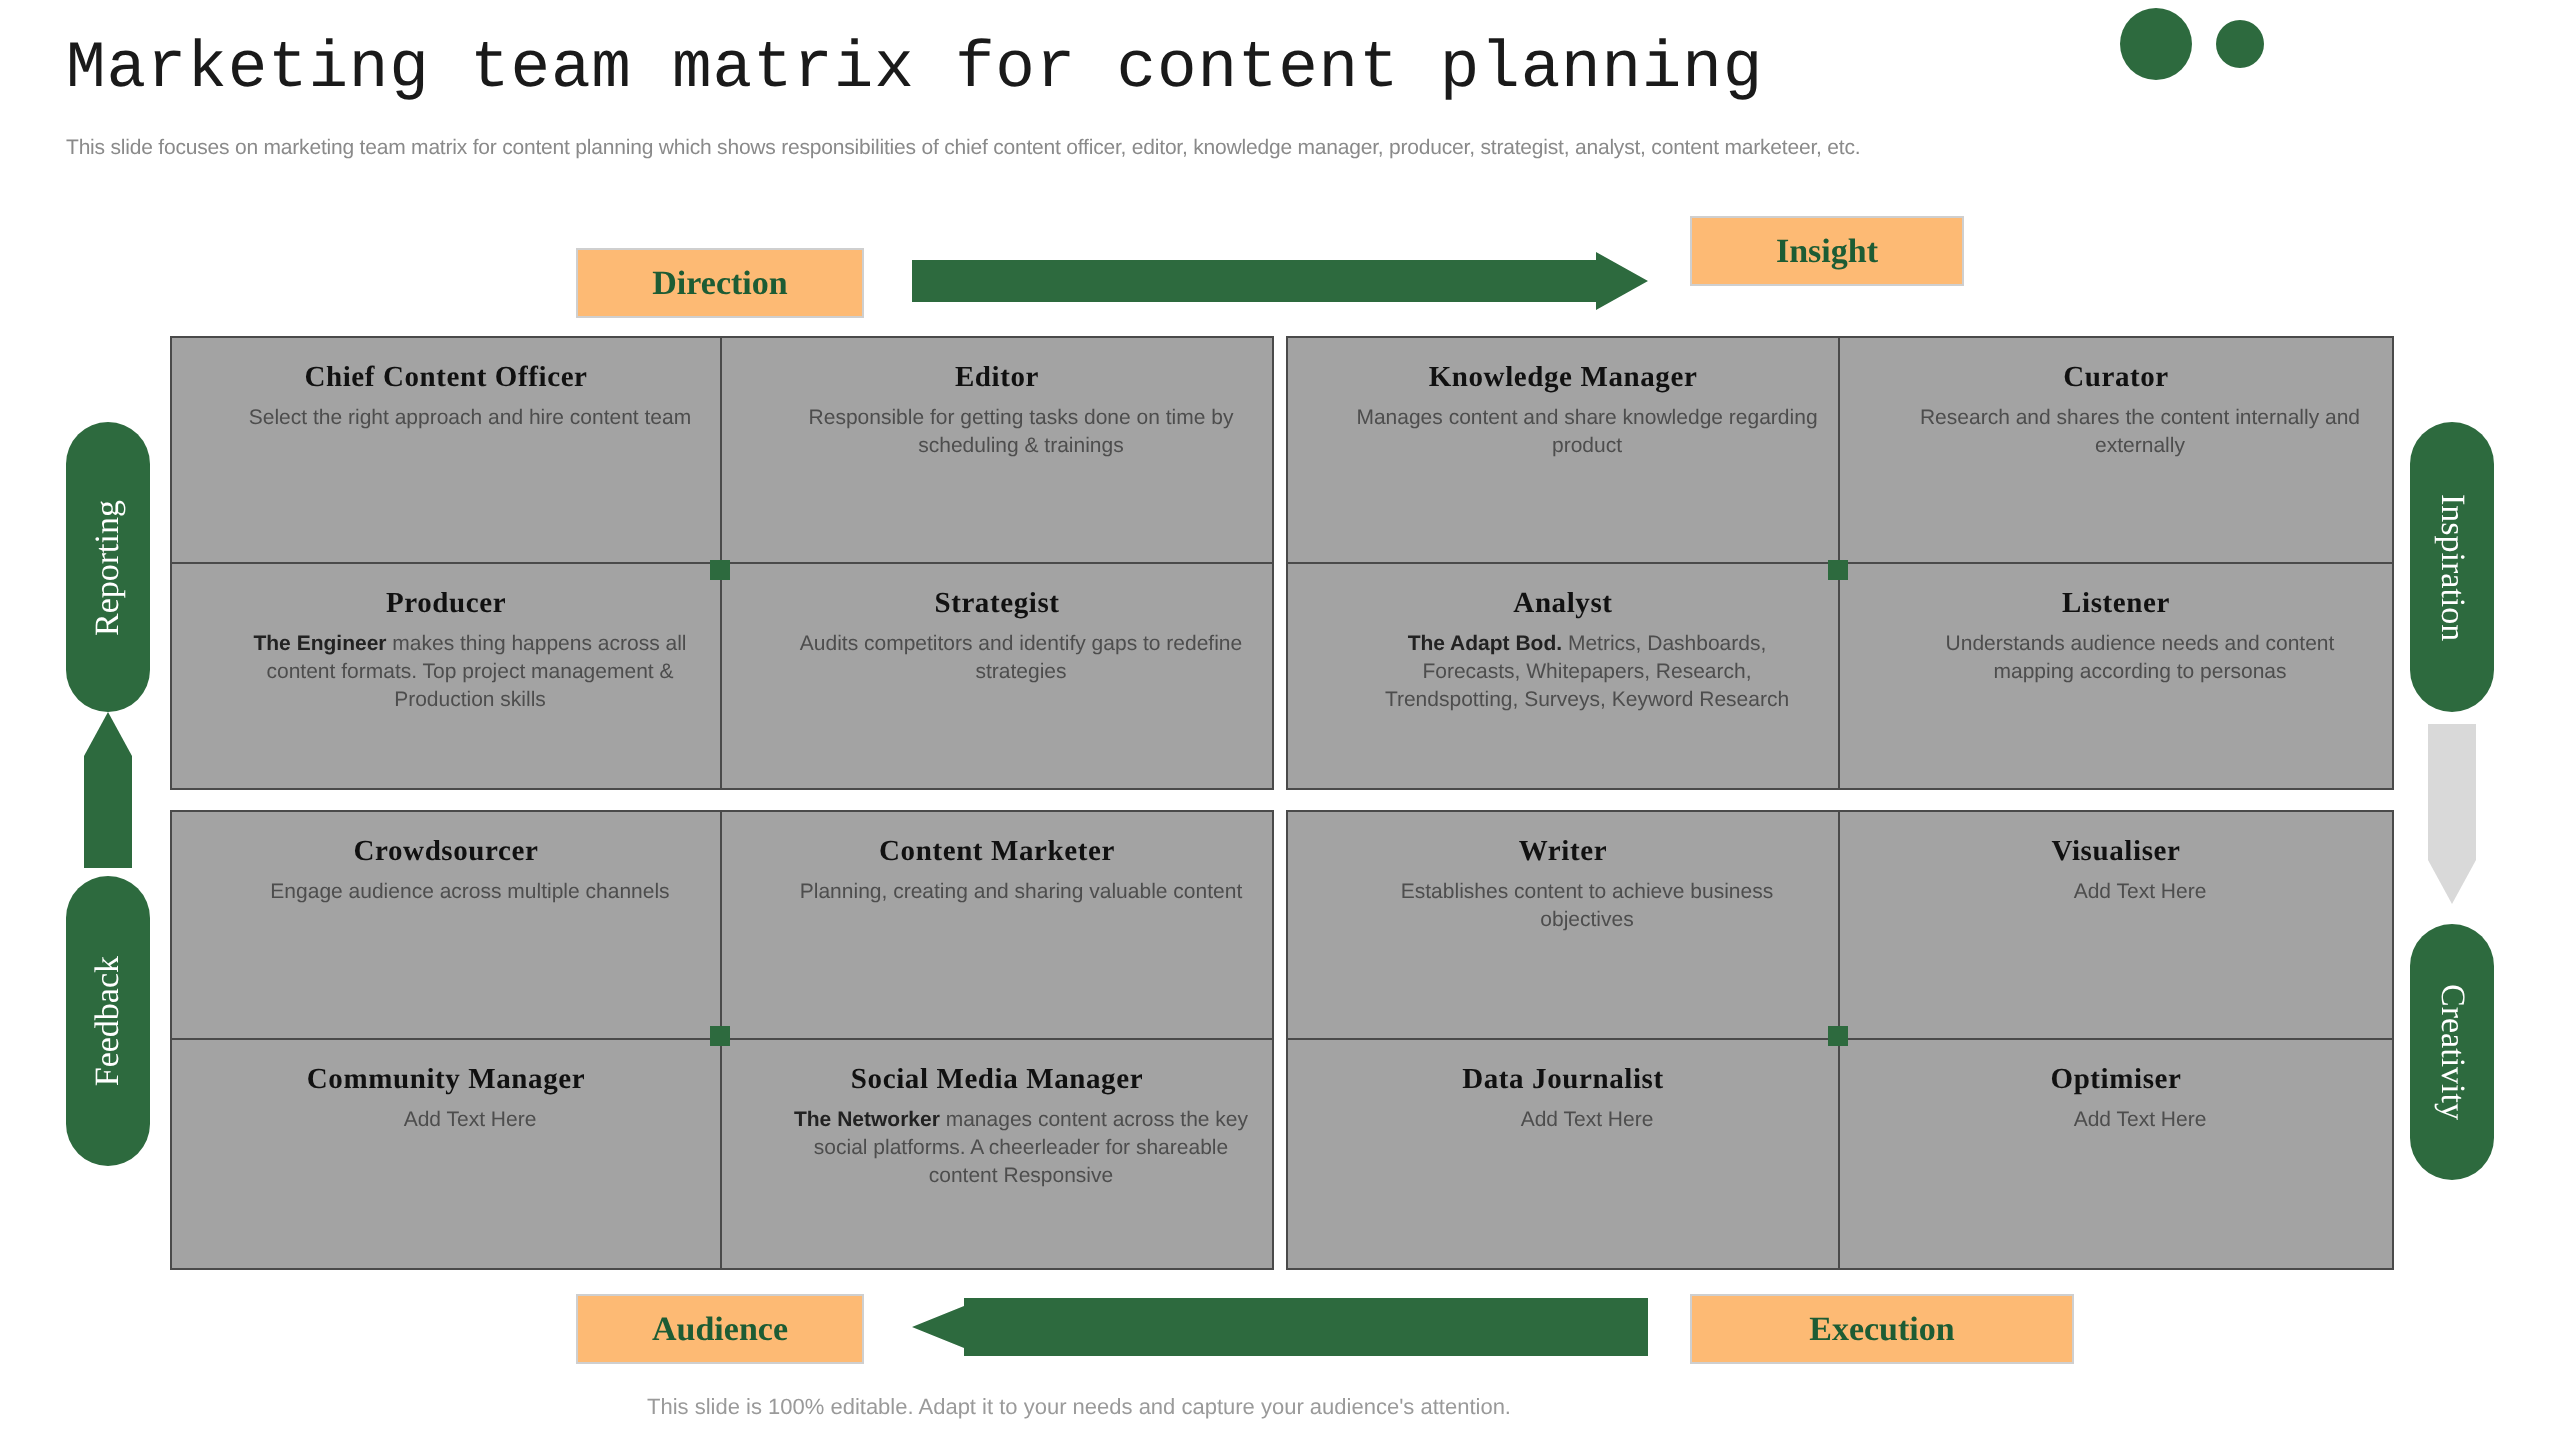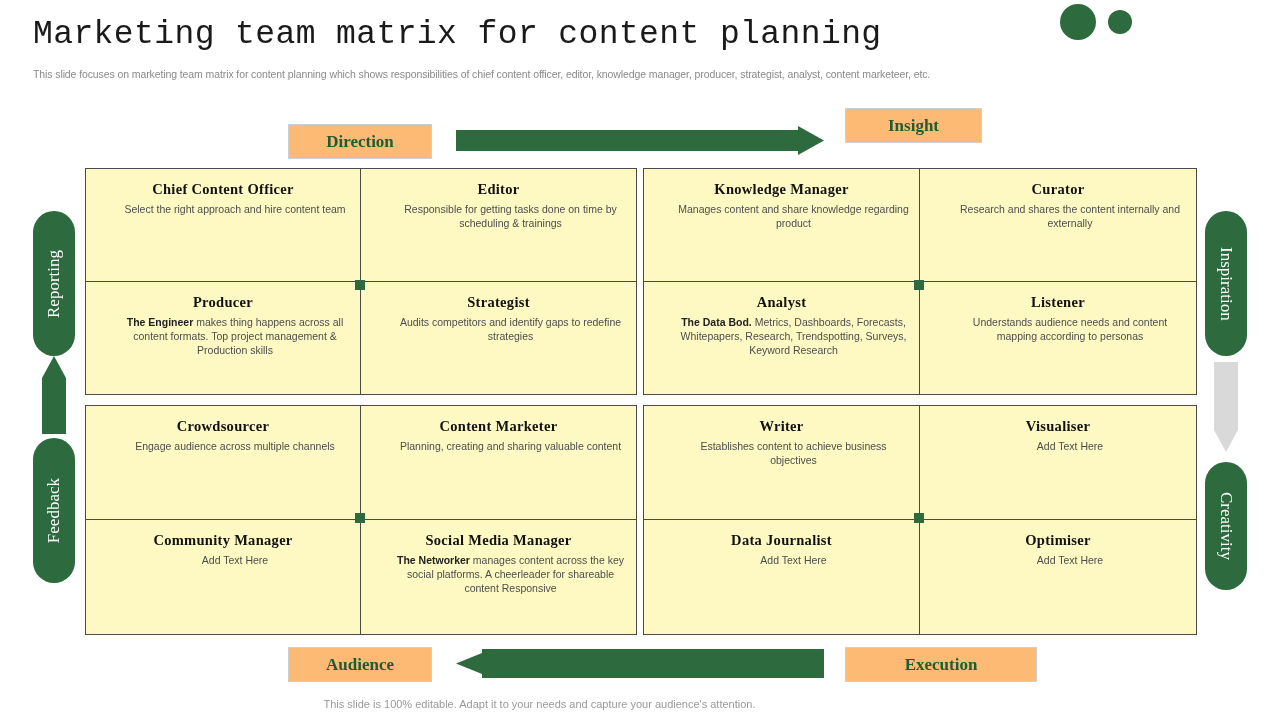--- a/index.html
+++ b/index.html
@@ -125,21 +125,21 @@
     left: 1214px; top: 362px;
     width: 24px; height: 90px;
     background: #d9d9d9;
     clip-path: polygon(0 0, 100% 0, 100% calc(100% - 22px), 50% 100%, 0 calc(100% - 22px));
   }
 
   
   .quad {
     position: absolute;
     border: 1px solid #4a4a4a;
-    background: #fef9c3;
+    background: #a3a3a3;
     display: grid;
     grid-template-columns: 1fr 1fr;
     grid-template-rows: 1fr 1fr;
   }
   #quad-tl { left: 85px;  top: 168px; width: 550px; height: 225px; }
   #quad-tr { left: 643px; top: 168px; width: 552px; height: 225px; }
   #quad-bl { left: 85px;  top: 405px; width: 550px; height: 228px; }
   #quad-br { left: 643px; top: 405px; width: 552px; height: 228px; }
 
   .cell {
@@ -247,21 +247,21 @@
   <div class="cell">
     <div class="cell-title">Knowledge Manager</div>
     <div class="cell-desc"> <span>Manages content and share knowledge regarding product</span></div>
   </div>
   <div class="cell">
     <div class="cell-title">Curator</div>
     <div class="cell-desc"> <span>Research and shares the content internally and externally</span></div>
   </div>
   <div class="cell">
     <div class="cell-title">Analyst</div>
-    <div class="cell-desc"><b>The Data Bod.</b> <span>Metrics, Dashboards, Forecasts, Whitepapers, Research, Trendspotting, Surveys, Keyword Research</span></div>
+    <div class="cell-desc"><b>The Adapt Bod.</b> <span>Metrics, Dashboards, Forecasts, Whitepapers, Research, Trendspotting, Surveys, Keyword Research</span></div>
   </div>
   <div class="cell">
     <div class="cell-title">Listener</div>
     <div class="cell-desc"> <span>Understands audience needs and content mapping according to personas</span></div>
   </div>
 </div>
 
 <div class="quad" id="quad-bl">
   <div class="cell">
     <div class="cell-title">Crowdsourcer</div>

